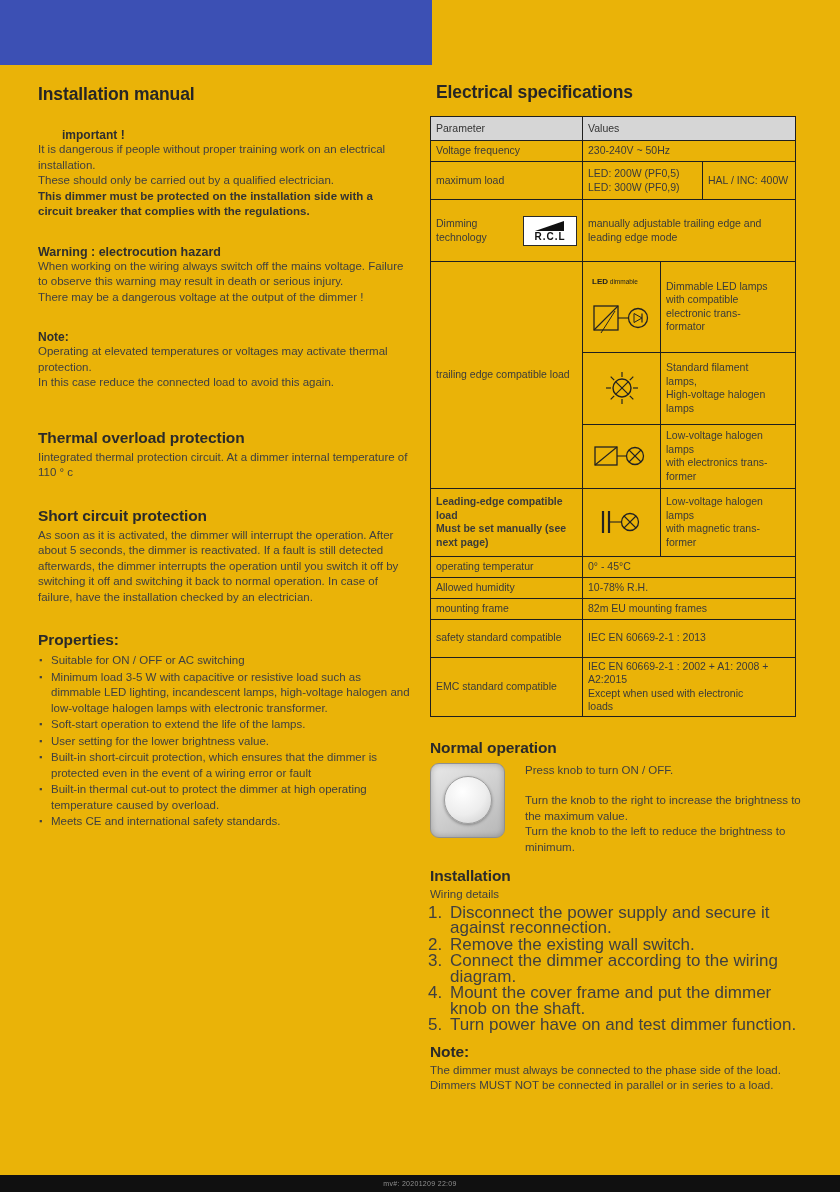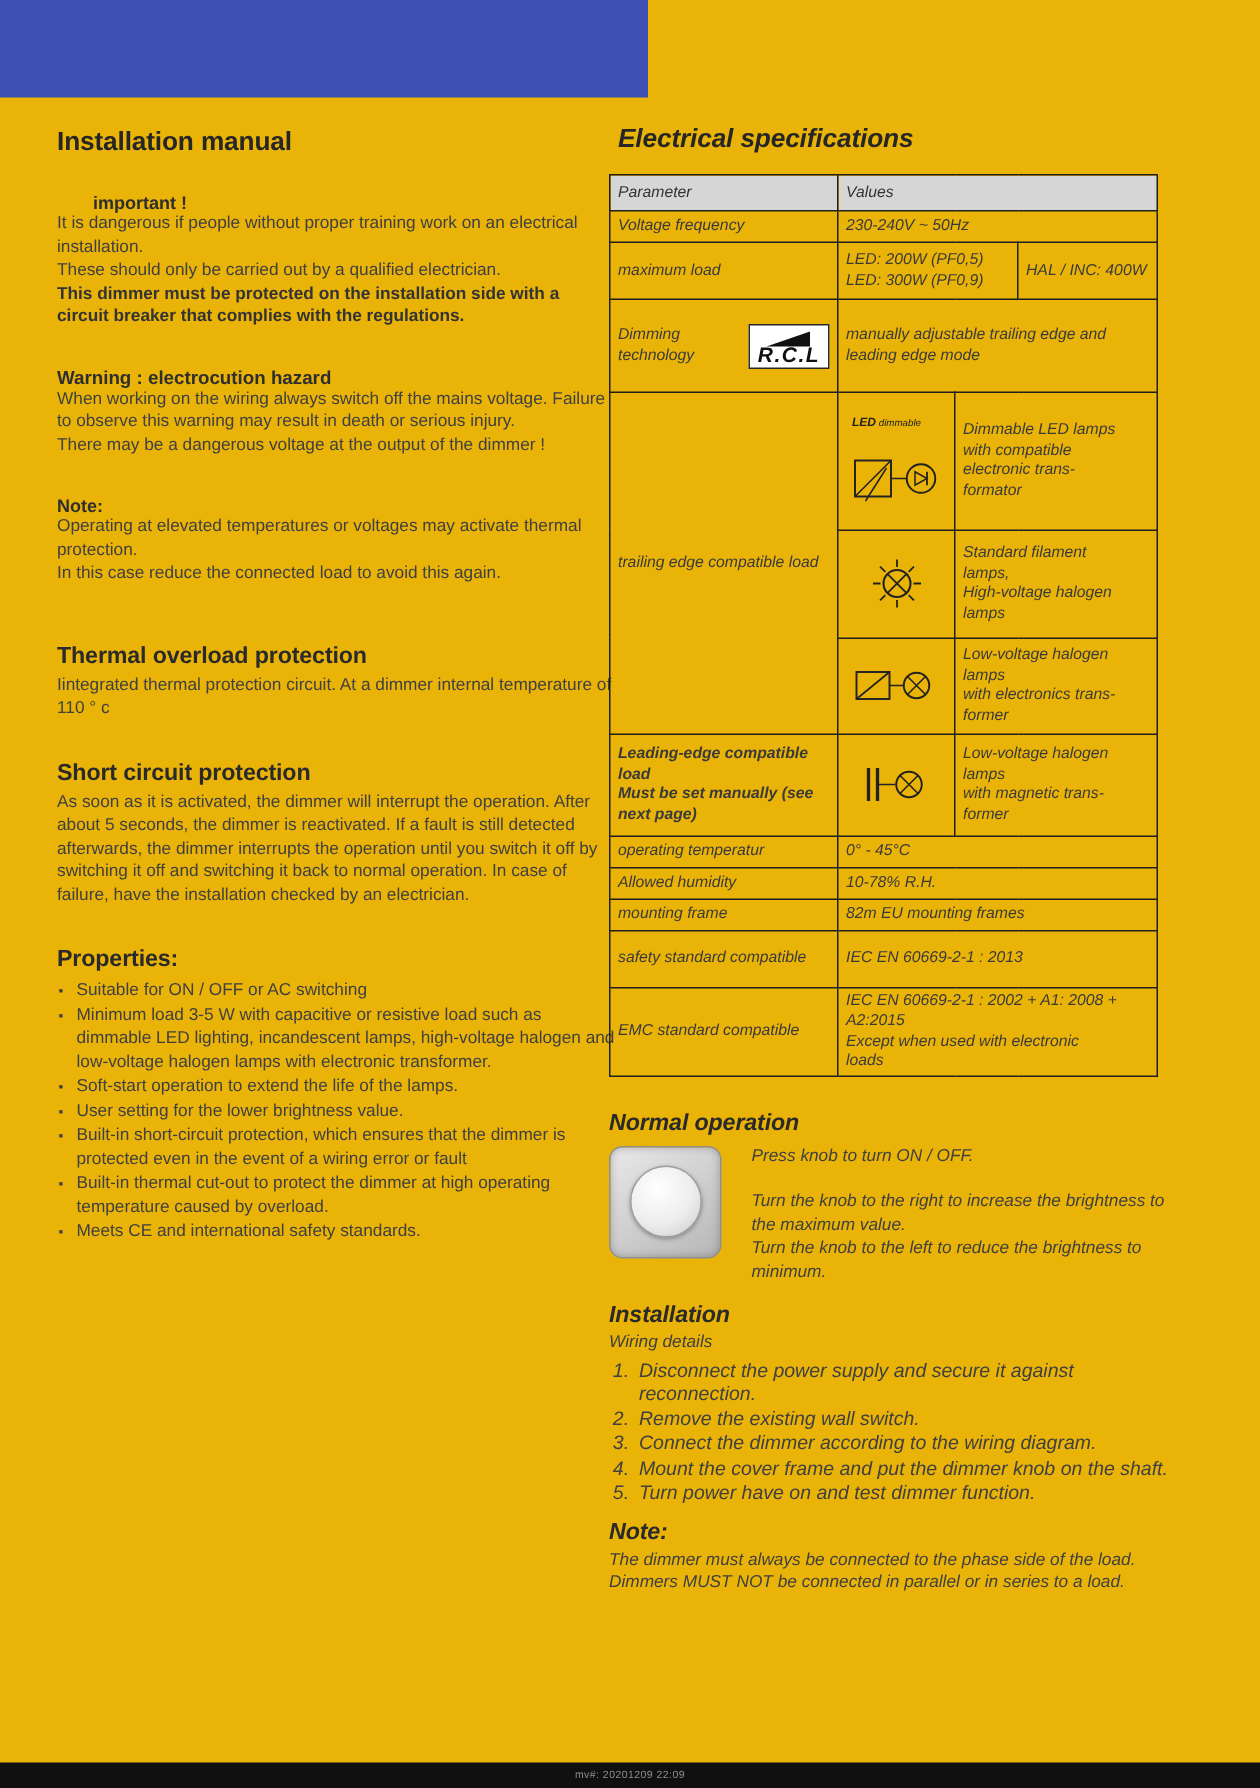--- a/index.html
+++ b/index.html
@@ -9,21 +9,21 @@
     font-family:"Liberation Sans","DejaVu Sans",sans-serif;
     color:#404040;
   }
   .top-bar { position:absolute; left:0; top:0; width:432px; height:65px; background:#3c50b4; }
   .footer-bar {
     position:absolute; left:0; bottom:0; width:840px; height:17px; background:#101010;
     text-align:center; font-size:7px; line-height:17px; color:#8f8f8f; letter-spacing:.3px;
   }
 
   .col-left  { position:absolute; left:38px;  top:84px; width:372px; }
-  .col-right { position:absolute; left:406px; top:82px; width:376px;font-style:italic; }
+  .col-right { position:absolute; left:430px; top:82px; width:376px; }
 
   h1 { font-size:17.5px; font-weight:700; color:#262626; margin:0; letter-spacing:-0.1px; }
   h2 { font-size:15.5px; font-weight:700; color:#2a2a2a; margin:0; letter-spacing:-0.1px; }
   h3 { font-size:12px;   font-weight:700; color:#2e2e2e; margin:0; }
   h3.warn { font-size:12.5px; }
   p  { margin:0; font-size:11.5px; line-height:15.5px; }
   .bold { font-weight:700; color:#333333; }
 
   .mt23 { margin-top:23px;padding-left:24px; }
   .mt25 { margin-top:25px; }
@@ -50,21 +50,21 @@
   tr.h68 { height:70px; } tr.h62 { height:64px;padding-left:48px; } tr.h66 { height:68px; }
   tr.h56 { height:58px; }
   td.bold-cell { font-weight:700; color:#2e2e2e; }
   td.icon-cell { text-align:center; padding:2px; }
 
   .param-flex { display:flex; align-items:center; gap:6px; }
   .rcl-box {
     display:inline-flex; flex-direction:column; align-items:center; justify-content:center;
     width:52px; height:28px; border:1px solid #2a2a2a; background:#fff; flex:0 0 auto;
   }
-  .rcl-label { font-size:14px; font-weight:700; letter-spacing:1px; color:#111; line-height:9px; }
+  .rcl-label { font-size:10px; font-weight:700; letter-spacing:1px; color:#111; line-height:9px; }
 
   .led-caption { font-size:6.5px; color:#222; line-height:8px; text-align:left; padding-left:4px; margin-bottom:1px; }
   .led-caption b { font-size:8px; }
 
   svg.tbl-icon { display:block; margin:0 auto; }
 
   
   .knob-row { display:flex; margin-top:6px; }
   .knob {
     width:73px; height:73px; flex:0 0 auto; border-radius:9px;
@@ -74,21 +74,21 @@
   }
   .knob-circle {
     width:46px; height:46px; border-radius:50%;
     background:radial-gradient(circle at 38% 32%, #ffffff 0%, #ededed 55%, #c9c9c9 100%);
     border:1px solid #9e9e9e; box-shadow:0 1px 3px rgba(0,0,0,.35);
   }
   .knob-text { margin-left:20px; }
   .knob-text p + p.gap { margin-top:15px; }
 
   ol.steps { margin:2px 0 0; padding-left:17px; }
-  ol.steps li { font-size:13px; line-height:15.5px; margin:0 0 1px; padding-left:3px; }
+  ol.steps li { font-size:17px; line-height:15.5px; margin:0 0 1px; padding-left:3px; }
 
   .h2-no { margin-top:22px; margin-bottom:6px; }
   .h2-inst { margin-top:12px; margin-bottom:2px; }
   .h2-note { margin-top:10px; margin-bottom:2px; }
 </style>
 </head>
 <body>
 
 <div class="page">
 

